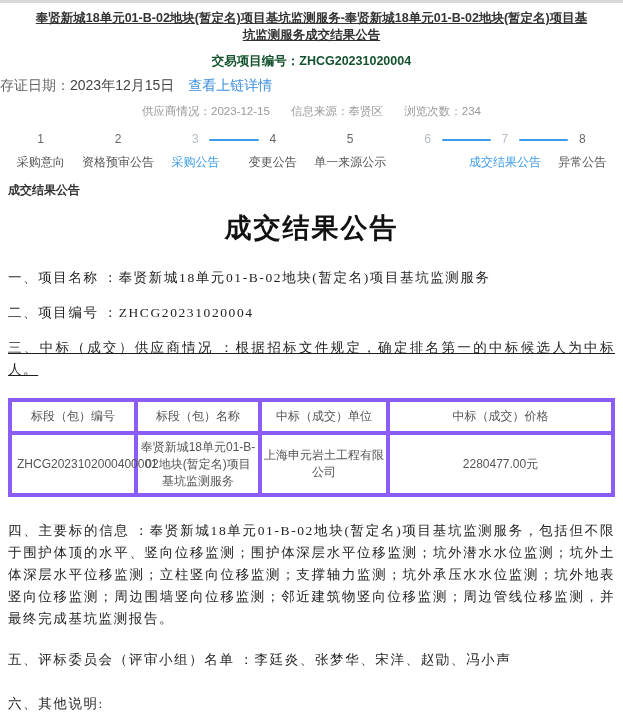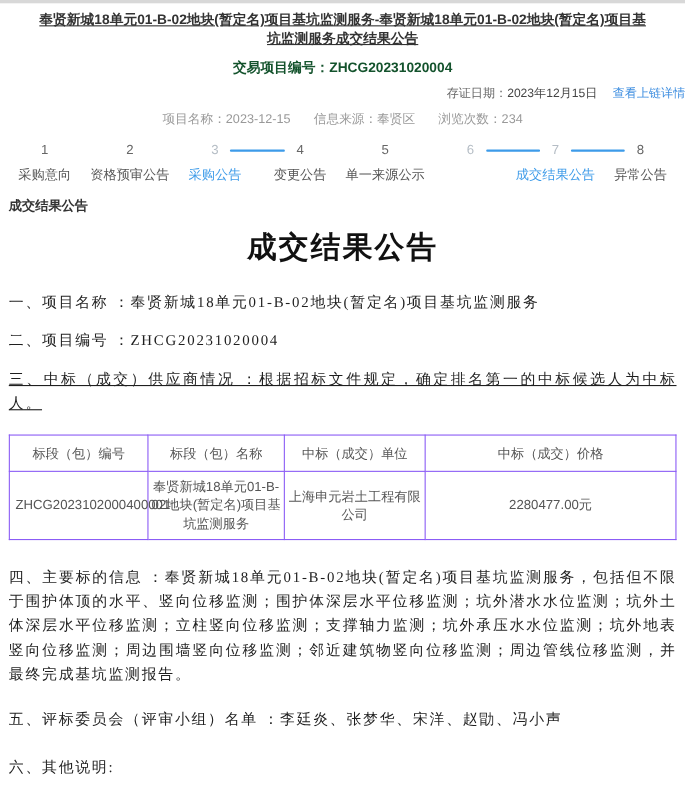--- a/index.html
+++ b/index.html
@@ -10,21 +10,21 @@
     -webkit-font-smoothing:antialiased;
   }
   .top-bar { height:3px; background:#d8d8d8; width:100%; }
 
   
   .doc-title {
     margin-top:7px; padding:0 32px; text-align:center;
     font-size:12.5px; font-weight:bold; color:#333; line-height:17px;text-decoration:underline;
   }
   .meta1 { margin-top:9px; text-align:center; font-size:12.5px; font-weight:bold; color:#14532d; }
-  .meta2 { margin-top:7px; text-align:right; font-size:11px; color:#666; }
+  .meta2 { margin-top:7px; text-align:left; font-size:14px; color:#666; }
   .meta2 .val { color:#444; }
   .meta2 .chain-link { color:#3e8ee0; margin-left:14px; cursor:pointer; }
   .meta3 { margin-top:9px; text-align:center; font-size:11.5px; color:#999; }
   .meta3 .grp { margin:0 9px; }
 
   
   .steps { margin-top:13px; display:flex; padding:0 2px; }
   .step { flex:1; text-align:center; position:relative; cursor:pointer; }
   .step-num { font-size:12px; color:#666; height:15px; line-height:15px; }
   .step.lined .step-num { color:#b5bdc5; }
@@ -51,42 +51,42 @@
   .doc-body p.s4 { margin-top:23px; }
   .doc-body p.s5 { margin-top:19px; }
   .doc-body p.s6 { margin-top:22px; }
 
   
   table.result {
     margin:18px 8px 0; width:607px; border-collapse:collapse; table-layout:fixed;
     font-family:"Liberation Sans","DejaVu Sans",sans-serif;
     font-size:12px; color:#555; letter-spacing:0;
   }
-  table.result th, table.result td { border:1px solid #8b5cf6; text-align:center; vertical-align:middle; }
+  table.result th, table.result td { border:4px solid #8b5cf6; text-align:center; vertical-align:middle; }
   table.result th { height:33px; font-weight:normal; padding:2px; }
   table.result td { height:62px; padding:3px 2px; line-height:17px; }
   table.result td.pkg-no { white-space:nowrap; text-align:left; padding-left:5px; overflow:visible; }
 </style>
 </head>
 <body>
 
 <div class="top-bar"></div>
 
 <div class="doc-title">奉贤新城18单元01-B-02地块(暂定名)项目基坑监测服务-奉贤新城18单元01-B-02地块(暂定名)项目基坑监测服务成交结果公告</div>
 
 <div class="meta1">
   <span>交易项目编号：</span><span>ZHCG20231020004</span>
 </div>
 
 <div class="meta2">
   <span>存证日期：</span><span class="val">2023年12月15日</span><span class="chain-link">查看上链详情</span>
 </div>
 
 <div class="meta3">
-  <span class="grp"><span>项目名称：</span><span>2023-12-15</span></span>
+  <span class="grp"><span>供应商情况：</span><span>2023-12-15</span></span>
   <span class="grp"><span>信息来源：</span><span>奉贤区</span></span>
   <span class="grp"><span>浏览次数：</span><span>234</span></span>
 </div>
 
 <div class="steps">
   <div class="step">
     <div class="step-num">1</div>
     <div class="step-label">采购意向</div>
   </div>
   <div class="step">

